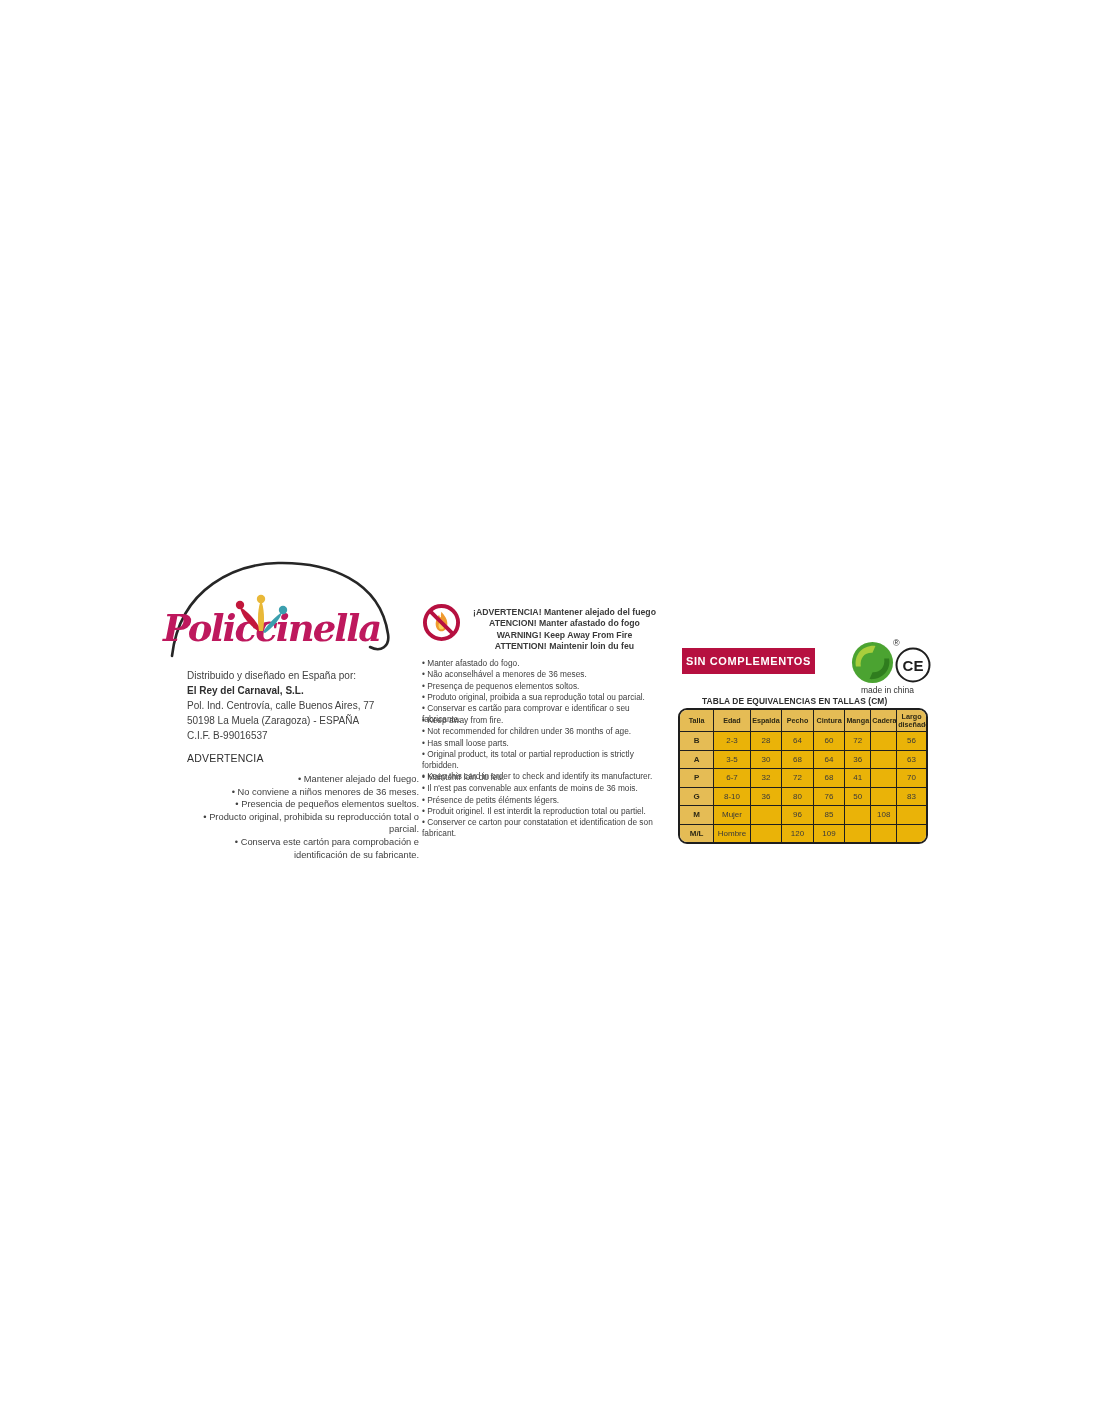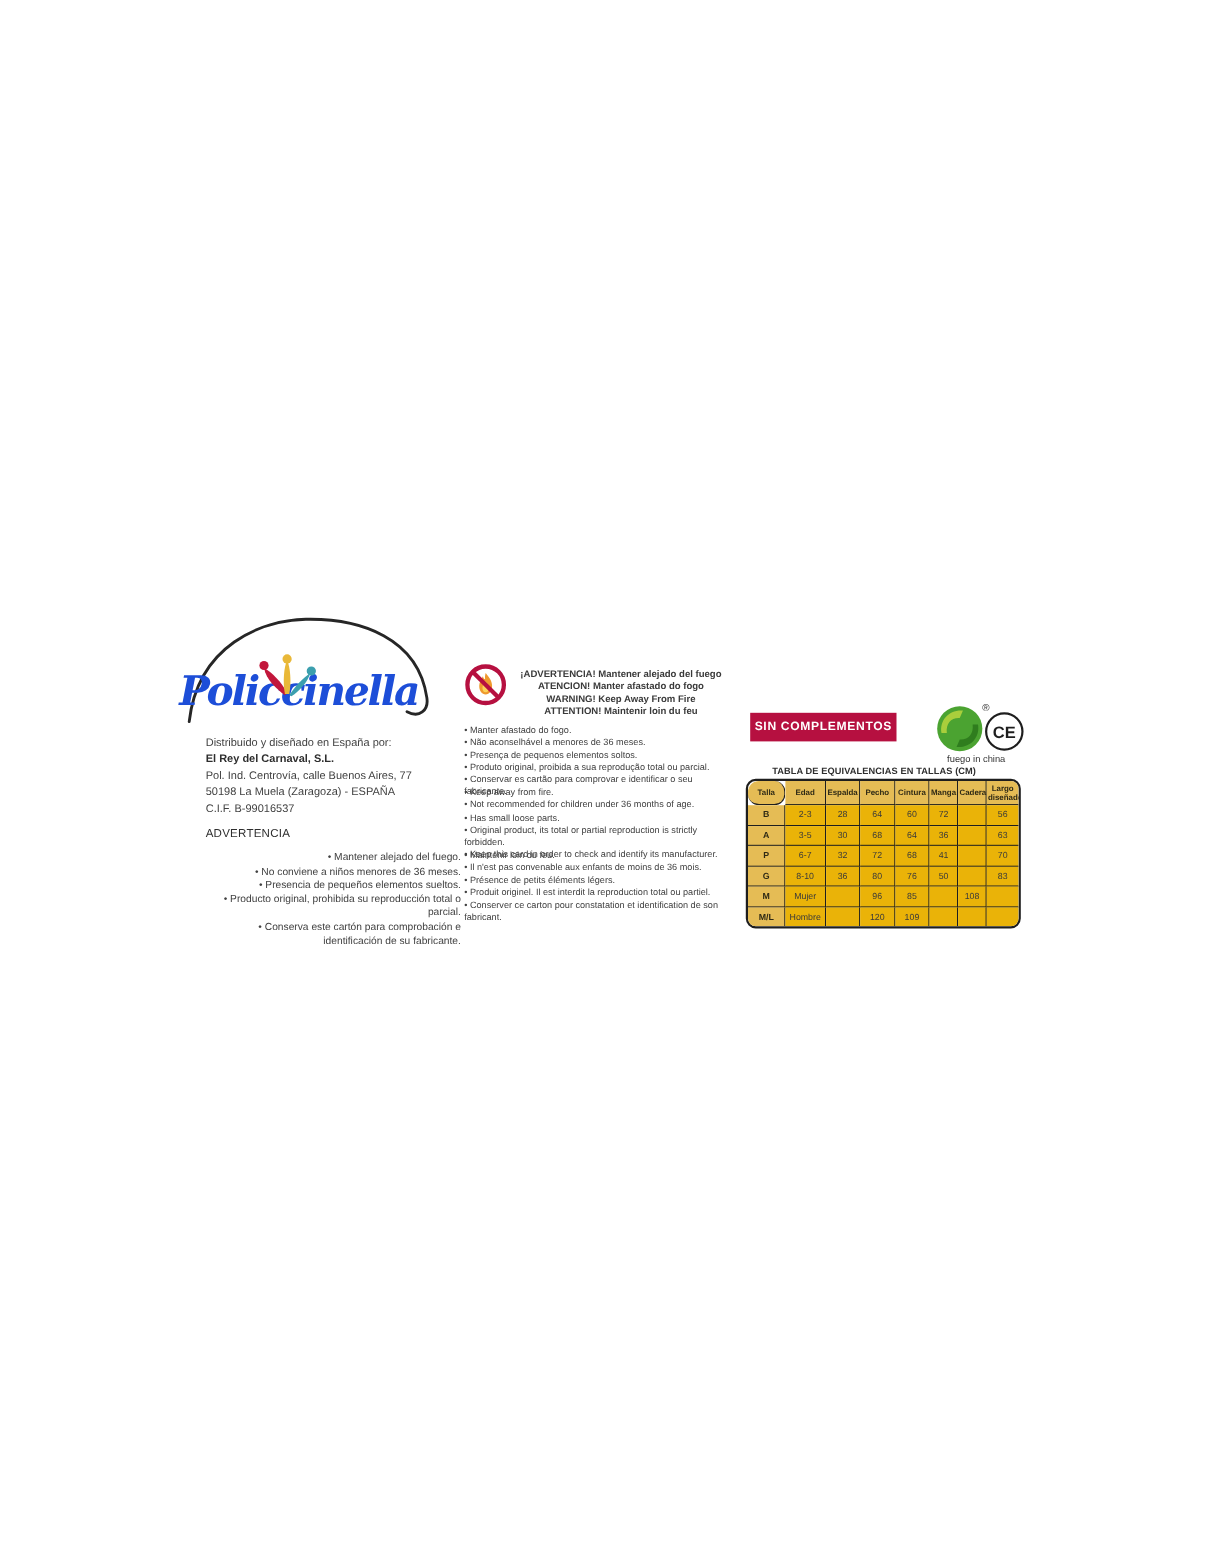--- a/index.html
+++ b/index.html
@@ -5,21 +5,21 @@
   html,body{margin:0;padding:0;background:#fff;}
   .sheet{
     position:relative;width:1100px;height:1422px;background:#ffffff;overflow:hidden;
     font-family:"Liberation Sans", sans-serif;color:#3d3d3d;
   }
   
   .logo-arc{position:absolute;left:160px;top:560px;width:240px;height:102px;}
   .logo-word{
     position:absolute;left:163px;top:606px;width:240px;
     font-family:"DejaVu Serif", serif;font-style:italic;font-weight:600;
-    font-size:37px;letter-spacing:-2px;color:#1d4ed8;white-space:nowrap;
+    font-size:37px;letter-spacing:-2px;color:#be185d;white-space:nowrap;
   }
   .jester-hat{position:absolute;left:234px;top:594px;width:54px;height:42px;}
   
   .distributor{position:absolute;left:187px;top:668px;width:222px;font-size:10px;line-height:15px;color:#414141;}
   .distributor .name{font-weight:bold;color:#2e2e2e;}
   
   .advertencia{position:absolute;left:187px;top:752px;width:232px;}
   .advertencia-title{font-weight:normal;font-size:10.5px;color:#2e2e2e;margin-bottom:9px;letter-spacing:.2px;}
   .advertencia .bullet-item{font-size:9.3px;line-height:12.6px;color:#414141;text-align:right;}
   .bullet-item::before{content:"• ";}
@@ -53,21 +53,21 @@
     border-right:1.5px solid #1e1e1e;border-bottom:1.5px solid #1e1e1e;
     text-align:center;vertical-align:middle;padding:1px 1px;color:#3a3a3a;
   }
   .table-wrap th:last-child,.table-wrap td:last-child{border-right:none;}
   .table-wrap tr:last-child td{border-bottom:none;}
   .table-wrap th{
     background:#e5bc55;font-size:7.2px;font-weight:bold;height:19px;line-height:8px;color:#2f2a15;
   }
   .table-wrap td{font-size:8px;height:15.5px;background:#eab308;}
   .table-wrap td.talla-cell{background:#e5bc55;font-weight:bold;color:#2f2a15;}
-  .table-wrap th:nth-child(1){width:14%;border-radius:10px;}
+  .table-wrap th:nth-child(1){width:14%;}
   .table-wrap th:nth-child(2){width:15%;}
   .table-wrap th:nth-child(3){width:12.8%;}
   .table-wrap th:nth-child(4){width:12.8%;}
   .table-wrap th:nth-child(5){width:12.8%;}
   .table-wrap th:nth-child(6){width:10.3%;}
   .table-wrap th:nth-child(7){width:10.3%;}
   .table-wrap th:nth-child(8){width:12%;}
 </style>
 </head>
 <body>
@@ -148,21 +148,21 @@
   <svg class="green-dot" viewBox="0 0 44 44">
     <circle cx="22" cy="22" r="21" fill="#4ba331"></circle>
     <path d="M5 26 C3 14 12 4 25 5 L22 12 C14 11.5 9 17 10 26 Z" fill="#a9ce3c"></path>
     <path d="M39 18 C41 30 32 40 19 39 L22 32 C30 32.5 35 27 34 18 Z" fill="#2f7d1e"></path>
   </svg>
   <div class="reg-mark">®</div>
   <svg class="ce-mark" viewBox="0 0 36 36">
     <circle cx="18" cy="18" r="16.5" fill="#ffffff" stroke="#1e1e1e" stroke-width="2"></circle>
     <text x="18" y="23.5" text-anchor="middle" font-family="Liberation Sans, sans-serif" font-size="15" font-weight="bold" fill="#1e1e1e">CE</text>
   </svg>
-  <div class="made-in">fuego in china</div>
+  <div class="made-in">made in china</div>
 
   <div class="table-title">TABLA DE EQUIVALENCIAS EN TALLAS (CM)</div>
   <div class="table-wrap">
       <table>
         <thead>
           <tr>
             <th>Talla</th>
             <th>Edad</th>
             <th>Espalda</th>
             <th>Pecho</th>

